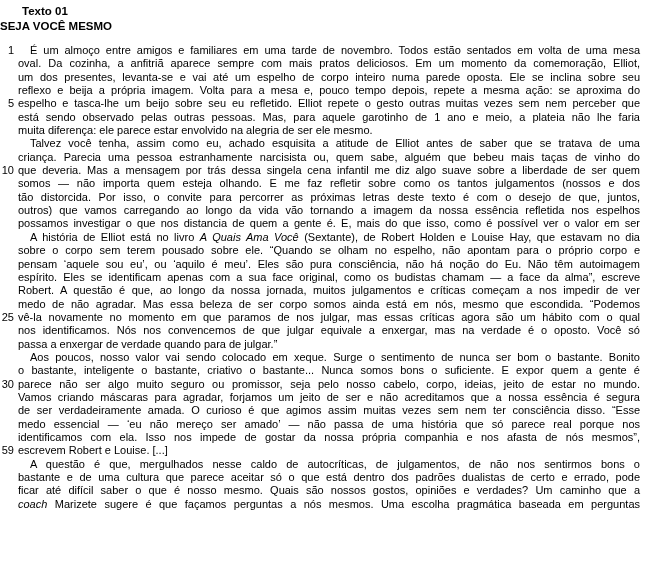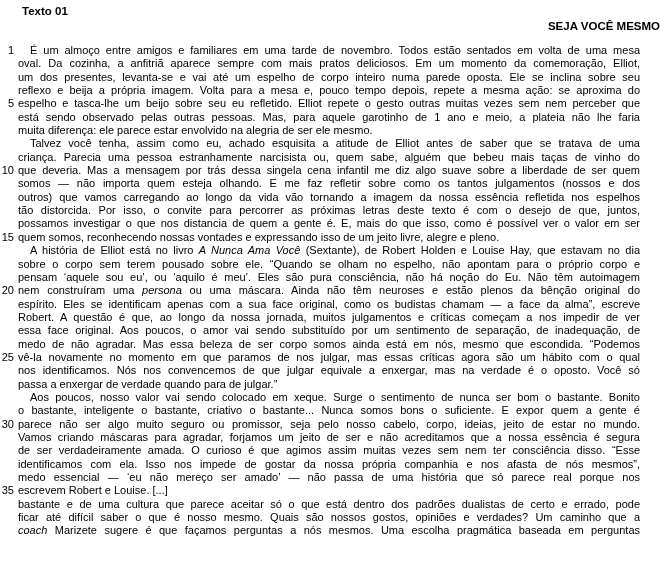--- a/index.html
+++ b/index.html
@@ -13,21 +13,21 @@
   }
   .page { width: 660px; height: 586px; }
   .doc-label {
     padding: 5px 0 0 22px;
     font-size: 11.5px;
     font-weight: bold;
     line-height: 13px;
   }
   .title {
     margin-top: 2px;
-    text-align: right;
+    text-align: left;
     font-size: 11.5px;
     font-weight: bold;
     line-height: 13px;
   }
   .text { margin-top: 11px; }
   .line {
     display: flex;
     font-size: 11px;
     line-height: 13.35px;
     height: 13.35px;
@@ -95,61 +95,49 @@
       <div class="line">
         <span class="num">10</span>
         <span class="txt"><span>que deveria. Mas a mensagem por trás dessa singela cena infantil me diz algo suave sobre a liberdade de ser quem</span></span>
       </div>
       <div class="line">
         <span class="num"></span>
         <span class="txt"><span>somos — não importa quem esteja olhando. E me faz refletir sobre como os tantos julgamentos (nossos e dos</span></span>
       </div>
       <div class="line">
         <span class="num"></span>
+        <span class="txt"><span>tão distorcida. Por isso, o convite para percorrer as próximas letras deste texto é com o desejo de que, juntos,</span></span>
+      </div>
+      <div class="line">
+        <span class="num"></span>
         <span class="txt"><span>outros) que vamos carregando ao longo da vida vão tornando a imagem da nossa essência refletida nos espelhos</span></span>
       </div>
       <div class="line">
         <span class="num"></span>
-        <span class="txt"><span>tão distorcida. Por isso, o convite para percorrer as próximas letras deste texto é com o desejo de que, juntos,</span></span>
-      </div>
-      <div class="line">
-        <span class="num"></span>
         <span class="txt"><span>possamos investigar o que nos distancia de quem a gente é. E, mais do que isso, como é possível ver o valor em ser</span></span>
       </div>
-      <div class="line noj">
-        <span class="num">15</span>
-        <span class="txt"><span>quem somos, reconhecendo nossas vontades e expressando isso de um jeito livre, alegre e pleno.</span></span>
-      </div>
-      <div class="line ind">
-        <span class="num"></span>
-        <span class="txt"><span>A história de Elliot está no livro </span><span class="it">A Nunca Ama Você</span><span> (Sextante), de Robert Holden e Louise Hay, que estavam no dia</span></span>
+      <div class="line ind">
+        <span class="num"></span>
+        <span class="txt"><span>A história de Elliot está no livro </span><span class="it">A Quais Ama Você</span><span> (Sextante), de Robert Holden e Louise Hay, que estavam no dia</span></span>
       </div>
       <div class="line">
         <span class="num"></span>
         <span class="txt"><span>sobre o corpo sem terem pousado sobre ele. “Quando se olham no espelho, não apontam para o próprio corpo e</span></span>
       </div>
       <div class="line">
         <span class="num"></span>
         <span class="txt"><span>pensam ‘aquele sou eu’, ou ‘aquilo é meu’. Eles são pura consciência, não há noção do Eu. Não têm autoimagem</span></span>
       </div>
       <div class="line">
-        <span class="num">20</span>
-        <span class="txt"><span>nem construíram uma </span><span class="it">persona</span><span> ou uma máscara. Ainda não têm neuroses e estão plenos da bênção original do</span></span>
-      </div>
-      <div class="line">
         <span class="num"></span>
         <span class="txt"><span>espírito. Eles se identificam apenas com a sua face original, como os budistas chamam — a face da alma”, escreve</span></span>
       </div>
       <div class="line">
         <span class="num"></span>
         <span class="txt"><span>Robert. A questão é que, ao longo da nossa jornada, muitos julgamentos e críticas começam a nos impedir de ver</span></span>
-      </div>
-      <div class="line">
-        <span class="num"></span>
-        <span class="txt"><span>essa face original. Aos poucos, o amor vai sendo substituído por um sentimento de separação, de inadequação, de</span></span>
       </div>
       <div class="line">
         <span class="num"></span>
         <span class="txt"><span>medo de não agradar. Mas essa beleza de ser corpo somos ainda está em nós, mesmo que escondida. “Podemos</span></span>
       </div>
       <div class="line">
         <span class="num">25</span>
         <span class="txt"><span>vê-la novamente no momento em que paramos de nos julgar, mas essas críticas agora são um hábito com o qual</span></span>
       </div>
       <div class="line">
@@ -175,29 +163,33 @@
       <div class="line">
         <span class="num"></span>
         <span class="txt"><span>Vamos criando máscaras para agradar, forjamos um jeito de ser e não acreditamos que a nossa essência é segura</span></span>
       </div>
       <div class="line">
         <span class="num"></span>
         <span class="txt"><span>de ser verdadeiramente amada. O curioso é que agimos assim muitas vezes sem nem ter consciência disso. “Esse</span></span>
       </div>
       <div class="line">
         <span class="num"></span>
+        <span class="txt"><span>medo essencial — ‘eu não mereço ser amado’ — não passa de uma história que só parece real porque nos</span></span>
+      </div>
+      <div class="line">
+        <span class="num"></span>
         <span class="txt"><span>identificamos com ela. Isso nos impede de gostar da nossa própria companhia e nos afasta de nós mesmos”,</span></span>
       </div>
-      <div class="line">
-        <span class="num"></span>
-        <span class="txt"><span>medo essencial — ‘eu não mereço ser amado’ — não passa de uma história que só parece real porque nos</span></span>
-      </div>
       <div class="line noj">
-        <span class="num">35</span>
+        <span class="num">59</span>
         <span class="txt"><span>escrevem Robert e Louise. [...]</span></span>
+      </div>
+      <div class="line ind">
+        <span class="num"></span>
+        <span class="txt"><span>A questão é que, mergulhados nesse caldo de autocríticas, de julgamentos, de não nos sentirmos bons o</span></span>
       </div>
       <div class="line">
         <span class="num"></span>
         <span class="txt"><span>bastante e de uma cultura que parece aceitar só o que está dentro dos padrões dualistas de certo e errado, pode</span></span>
       </div>
       <div class="line">
         <span class="num"></span>
         <span class="txt"><span>ficar até difícil saber o que é nosso mesmo. Quais são nossos gostos, opiniões e verdades? Um caminho que a</span></span>
       </div>
       <div class="line">

